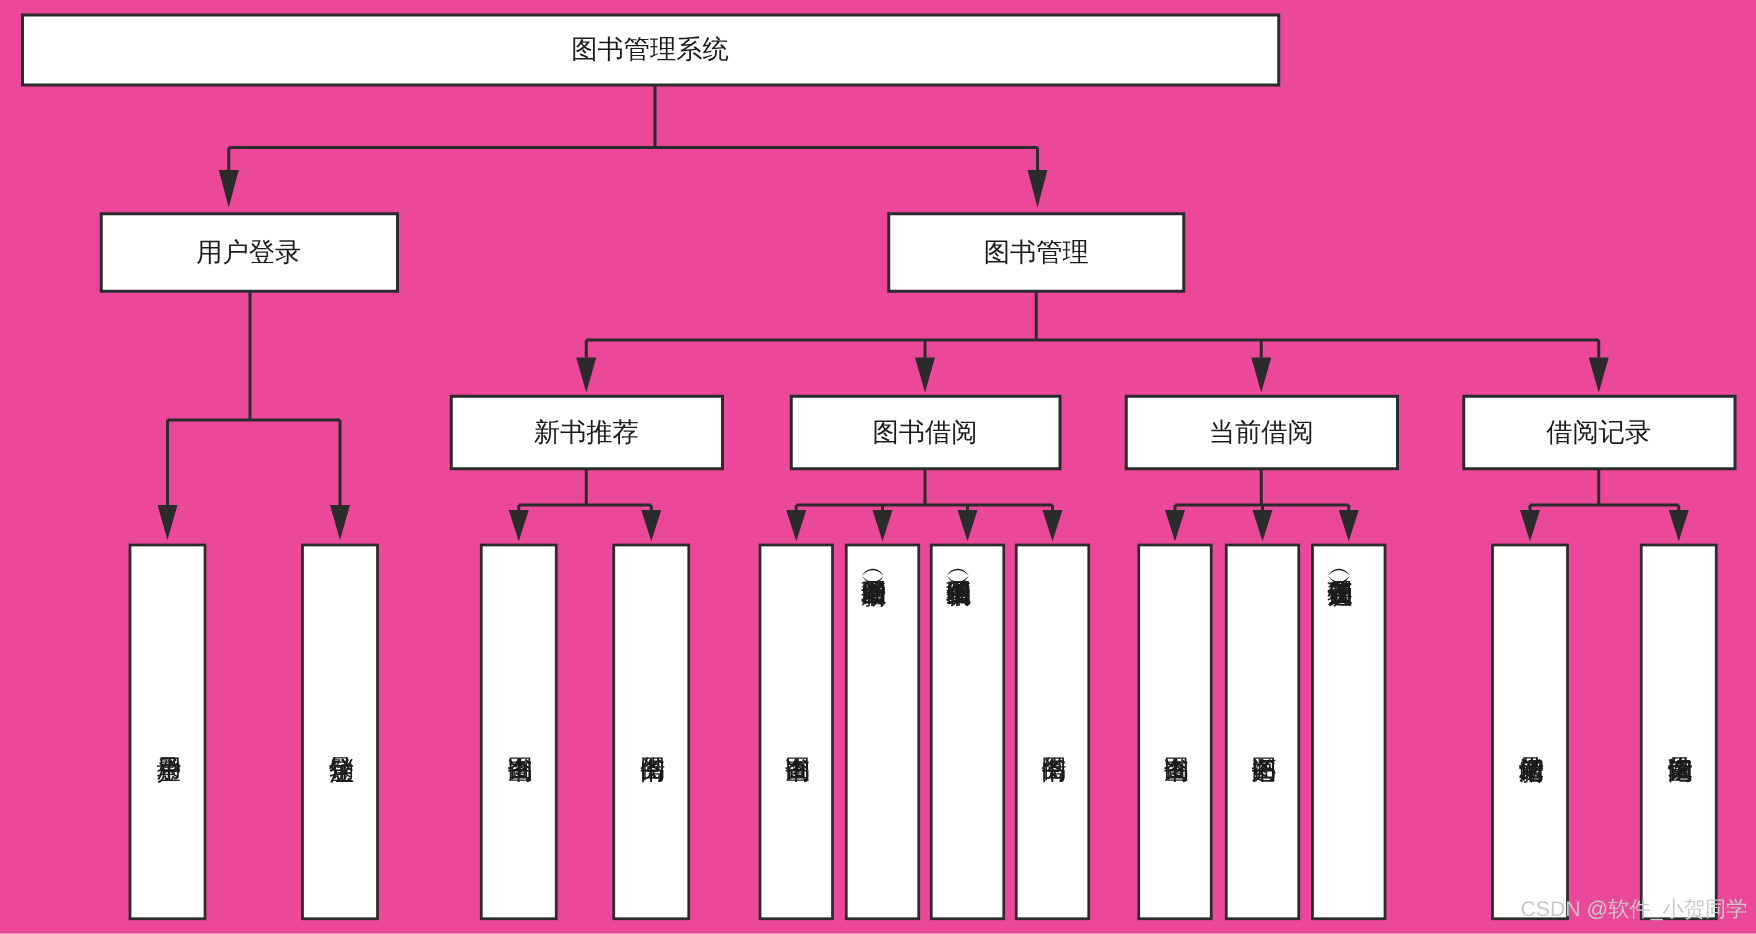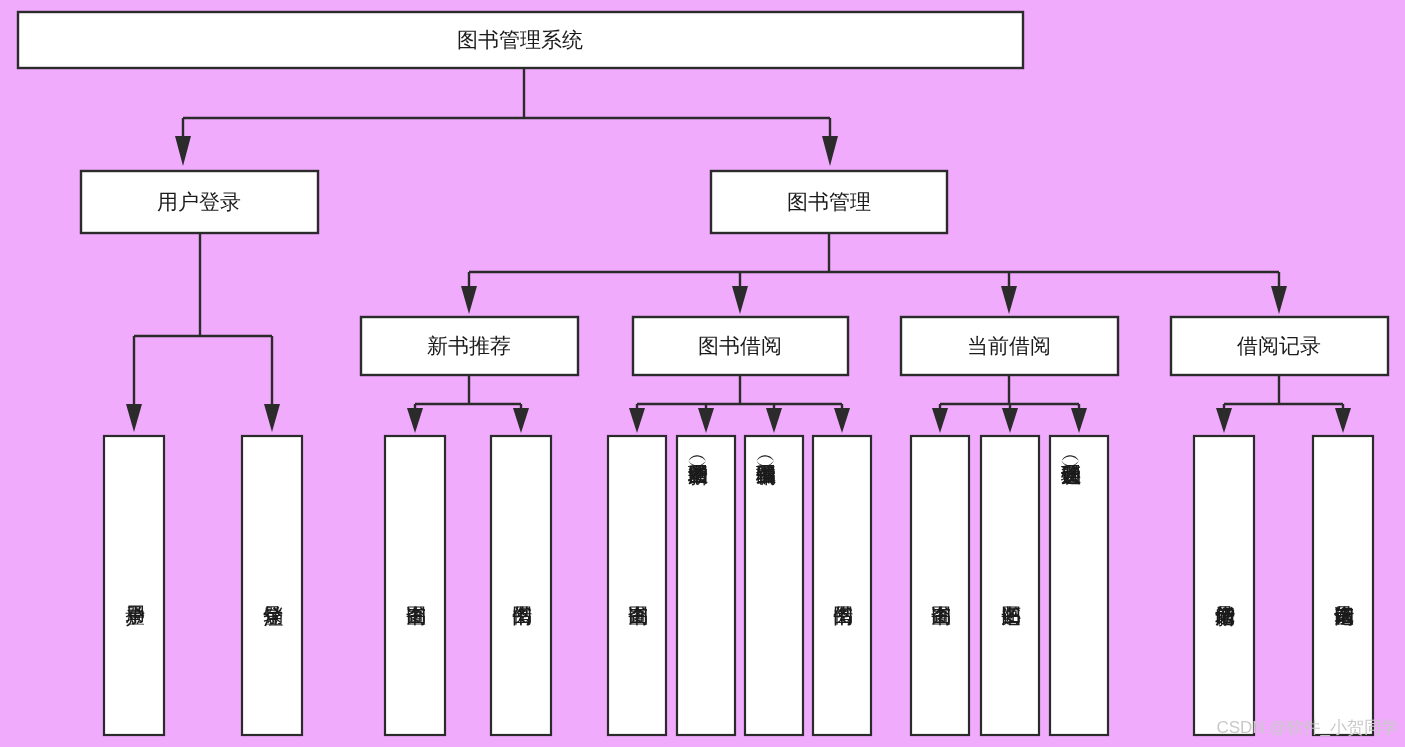--- a/index.html
+++ b/index.html
@@ -7,21 +7,21 @@
     padding: 0;
     background: #ffffff;
   }
   body {
     font-family: "Liberation Sans", "DejaVu Sans", sans-serif;
   }
   #diagram-root {
     position: relative;
     width: 1405px;
     height: 747px;
-    background: #f0abfc;
+    background: #ec4899;
     overflow: hidden;
   }
   svg.diagram-canvas {
     position: absolute;
     top: 0;
     left: 0;
     width: 1405px;
     height: 747px;
     display: block;
   }

